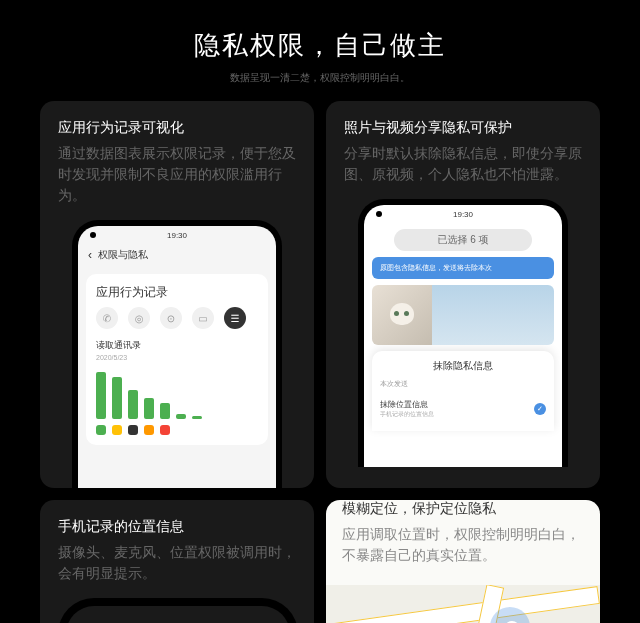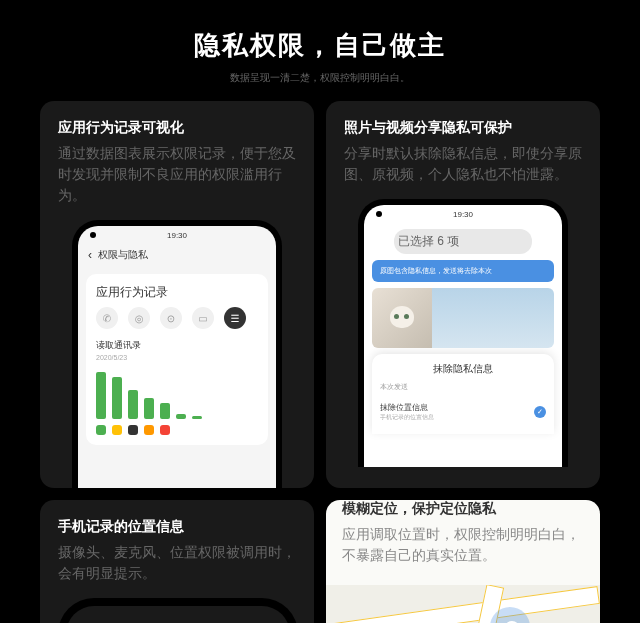--- a/index.html
+++ b/index.html
@@ -1,42 +1,42 @@
 <!DOCTYPE html>
 <html><head>
 <meta charset="utf-8">
 <style>
 *{margin:0;padding:0;box-sizing:border-box}
 body{background:#000;font-family:-apple-system,"PingFang SC","Microsoft YaHei",sans-serif;width:640px;height:623px;overflow:hidden}
 .header{text-align:center;padding:28px 0 16px}
-.title{color:#fff;font-size:26px;font-weight:700;letter-spacing:2px}
+.title{color:#fff;font-size:26px;font-weight:400;letter-spacing:2px}
 .subtitle{color:#666;font-size:10px;margin-top:8px}
 .grid{display:grid;grid-template-columns:1fr 1fr;gap:12px;padding:0 40px}
 .card{background:#1a1a1a;border-radius:14px;padding:18px 18px 0;overflow:hidden;position:relative}
-.card-title{color:#fff;font-size:14px;font-weight:700;margin-bottom:6px}
+.card-title{color:#fff;font-size:14px;font-weight:400;margin-bottom:6px}
 .card-desc{color:#666;font-size:14px;line-height:1.5;margin-bottom:14px}
 .phone{background:#000;border-radius:26px 26px 0 0;padding:6px 6px 0;margin:0 auto;width:210px;height:268px;position:relative}
 .screen{background:#f5f5f5;border-radius:20px 20px 0 0;height:100%;overflow:hidden;position:relative}
 .statusbar{display:flex;justify-content:center;align-items:center;height:18px;font-size:8px;color:#333;position:relative}
 .cam{position:absolute;left:12px;top:6px;width:6px;height:6px;background:#000;border-radius:50%}
 .nav{display:flex;align-items:center;padding:4px 10px;font-size:10px;color:#333}
 .back{font-size:12px;margin-right:6px}
 .panel{background:#fff;margin:8px;border-radius:10px;padding:10px}
 .panel-title{font-size:12px;color:#333;margin-bottom:6px}
 .icons{display:flex;gap:10px;margin-bottom:10px}
 .ic{width:22px;height:22px;border-radius:50%;background:#f0f0f0;display:flex;align-items:center;justify-content:center;font-size:10px;color:#999}
 .ic.act{background:#333;color:#fff}
 .sub{font-size:9px;color:#333;margin-bottom:2px}
 .date{font-size:7px;color:#aaa;margin-bottom:6px}
 .bars{display:flex;align-items:flex-end;gap:6px;height:52px}
 .bar{width:10px;background:#4caf50;border-radius:2px}
 .dots{display:flex;gap:6px;margin-top:6px}
 .dot{width:10px;height:10px;border-radius:3px}
 .card2 .screen{background:#fff}
-.chip{background:#e8e8e8;margin:6px 30px;padding:4px;border-radius:12px;font-size:12px;text-align:left;color:#666}
+.chip{background:#e8e8e8;margin:6px 30px;padding:4px;border-radius:12px;font-size:10px;text-align:center;color:#666}
 .blue{background:#4a90e2;margin:4px 8px;padding:6px 8px;border-radius:6px;color:#fff;font-size:7px}
 .photo{margin:6px 8px;border-radius:6px;overflow:hidden;display:flex;height:60px}
 .cat{width:60px;background:linear-gradient(135deg,#e8e0d5,#c5bdb0);position:relative}
 .cat::before{content:"";position:absolute;top:18px;left:18px;width:24px;height:22px;background:#f5f0e8;border-radius:50% 50% 45% 45%}
 .cat::after{content:"";position:absolute;top:26px;left:22px;width:5px;height:5px;background:#5a7a5a;border-radius:50%;box-shadow:10px 0 #5a7a5a}
 .sky{flex:1;background:linear-gradient(#b8d4e8,#d5e5f0)}
 .sheet{background:#fff;margin:0 8px;border-radius:10px 10px 0 0;padding:8px;box-shadow:0 -2px 10px rgba(0,0,0,.1)}
 .sheet-title{font-size:10px;text-align:center;color:#333;margin-bottom:6px;font-weight:500}
 .sheet-line{font-size:7px;color:#999;margin-bottom:6px}
 .row{display:flex;justify-content:space-between;align-items:center;padding:4px 0}

